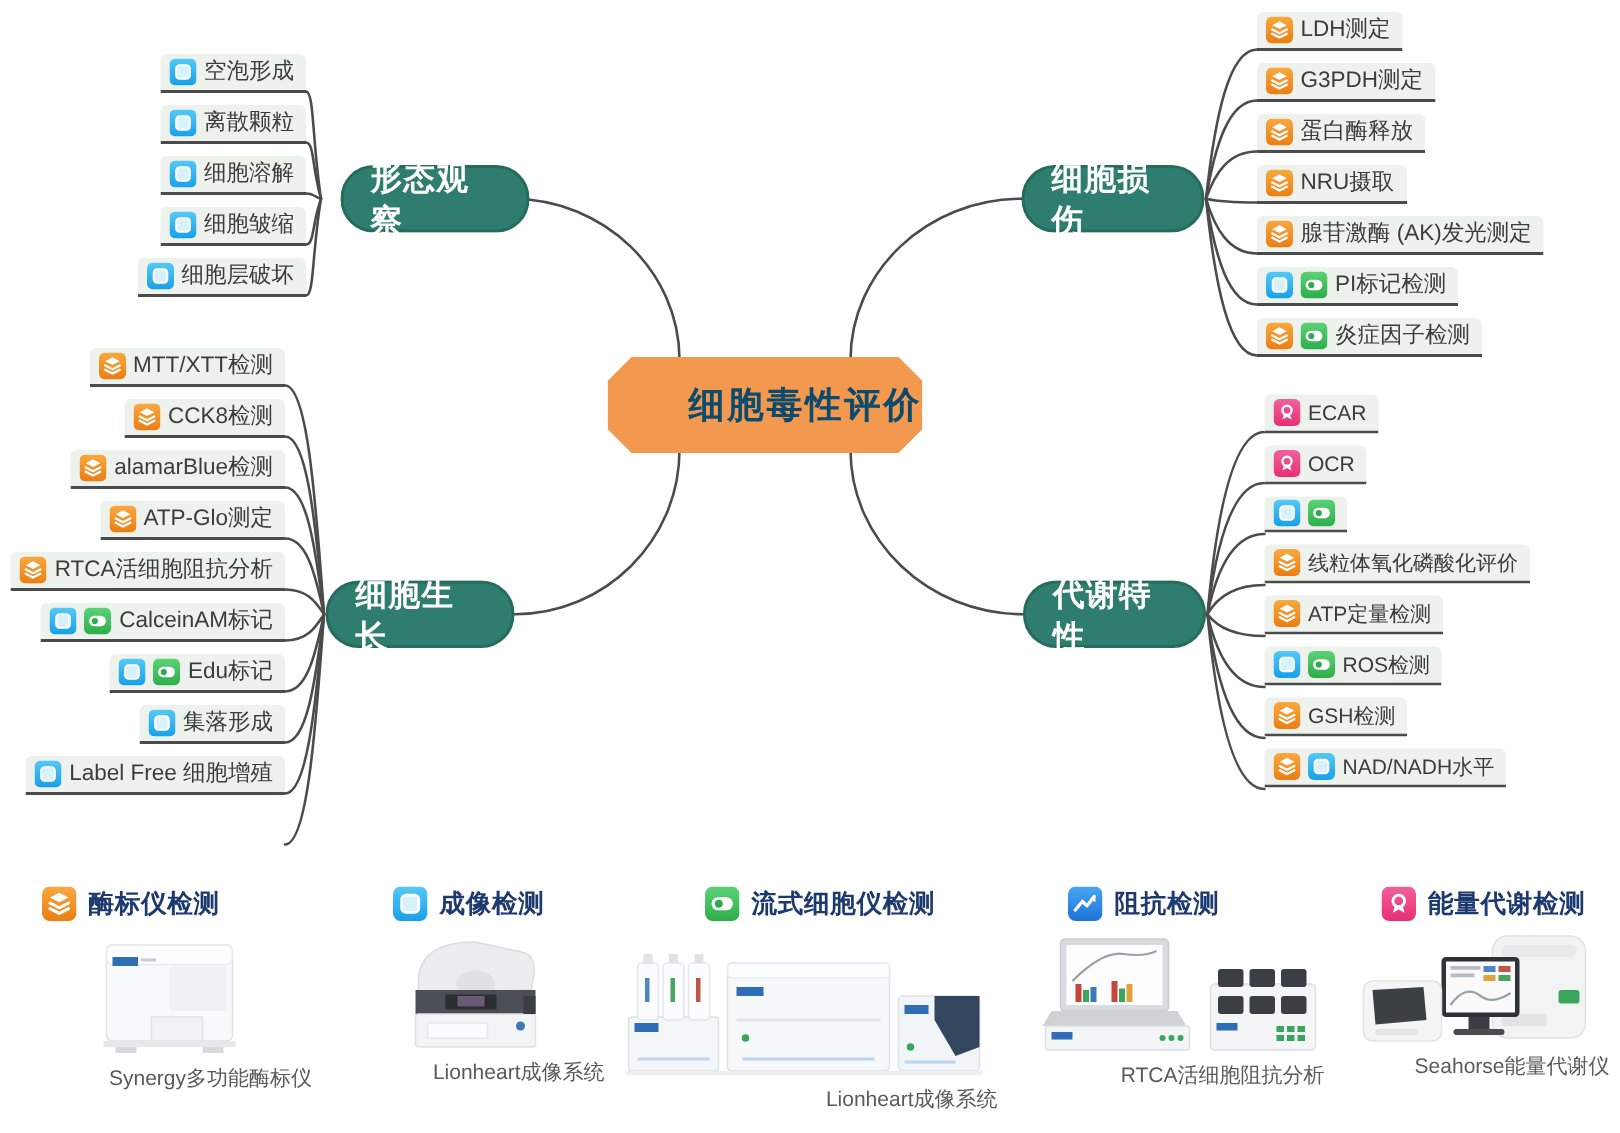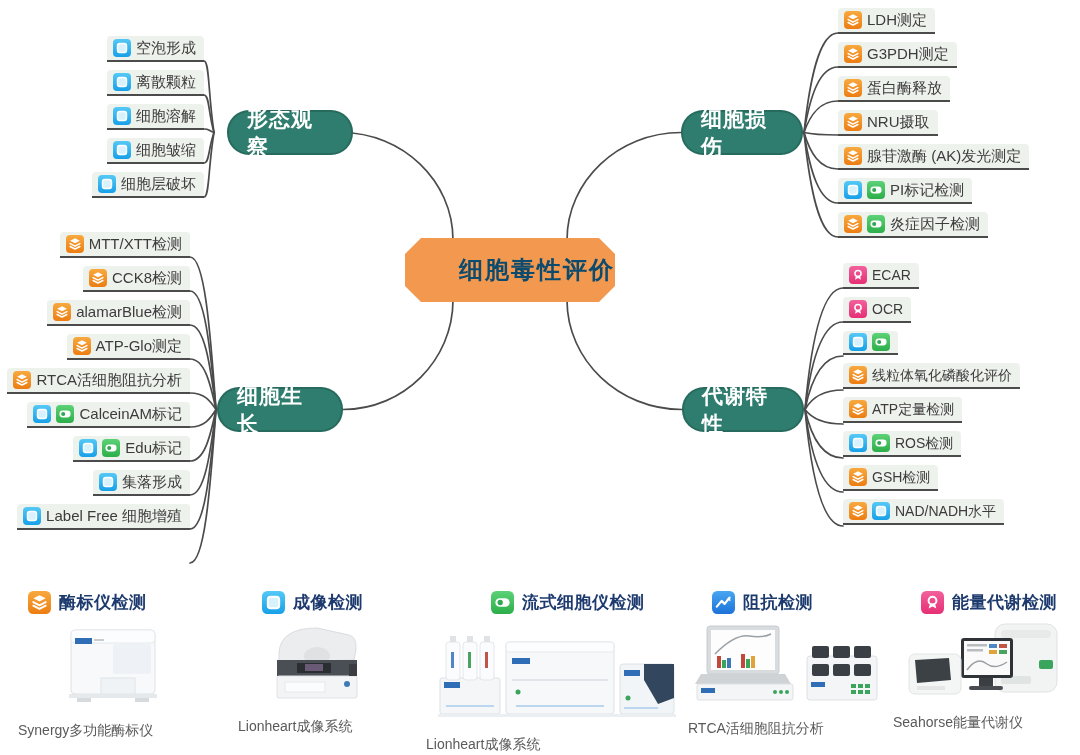--- a/index.html
+++ b/index.html
@@ -45,28 +45,28 @@
     border-radius:4px 4px 0 0;padding:2px 8px 2px 6px;
     font-size:15px;color:#3C3C3C;white-space:nowrap;line-height:20px;
   }
   #items-metabolism .item{font-size:14px;}
   .item .micon{display:inline-flex;width:18px;height:18px;flex:0 0 auto;}
 
   
   .legend-col{position:absolute;top:588px;}
   #legend-0{left:18px;width:190px;}
   #legend-1{left:238px;width:165px;}
-  #legend-2{left:426px;width:260px;}
+  #legend-2{left:405px;width:260px;}
   #legend-3{left:688px;width:195px;}
   #legend-4{left:893px;width:180px;}
   .legend-header{display:flex;align-items:flex-end;gap:8px;height:26px;}
   .legend-header .micon{width:23px;height:23px;display:inline-flex;}
   .legend-title{font-size:17px;font-weight:bold;color:#1D3A6E;letter-spacing:.5px;white-space:nowrap;}
   .legend-image{display:flex;align-items:flex-end;justify-content:center;}
-  .legend-caption{font-size:14px;color:#5A5A5A;text-align:left;white-space:nowrap;margin-top:16px;}
+  .legend-caption{font-size:14px;color:#5A5A5A;text-align:right;white-space:nowrap;margin-top:4px;}
 </style>
 </head>
 <body>
 
 <div class="stage">
 
   <svg class="links" id="links">
       <path d="M 341 132.5 C 402.6 132.5, 453 180.875, 453 240" fill="none" stroke="#4B4B4B" stroke-width="1.7" stroke-linecap="round"></path>
       <path d="M 681 132.5 C 618.3 132.5, 567 180.875, 567 240" fill="none" stroke="#4B4B4B" stroke-width="1.7" stroke-linecap="round"></path>
       <path d="M 343 409.5 C 403.5 409.5, 453 360.225, 453 300" fill="none" stroke="#4B4B4B" stroke-width="1.7" stroke-linecap="round"></path>

